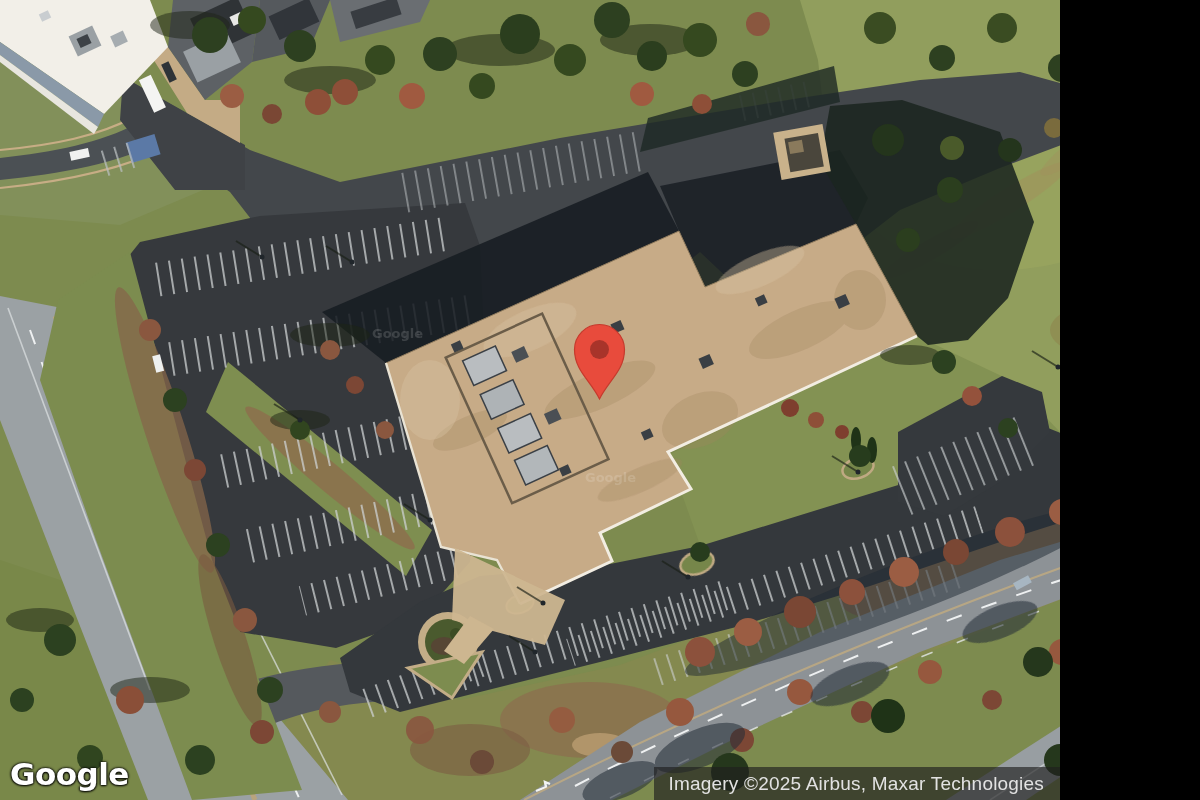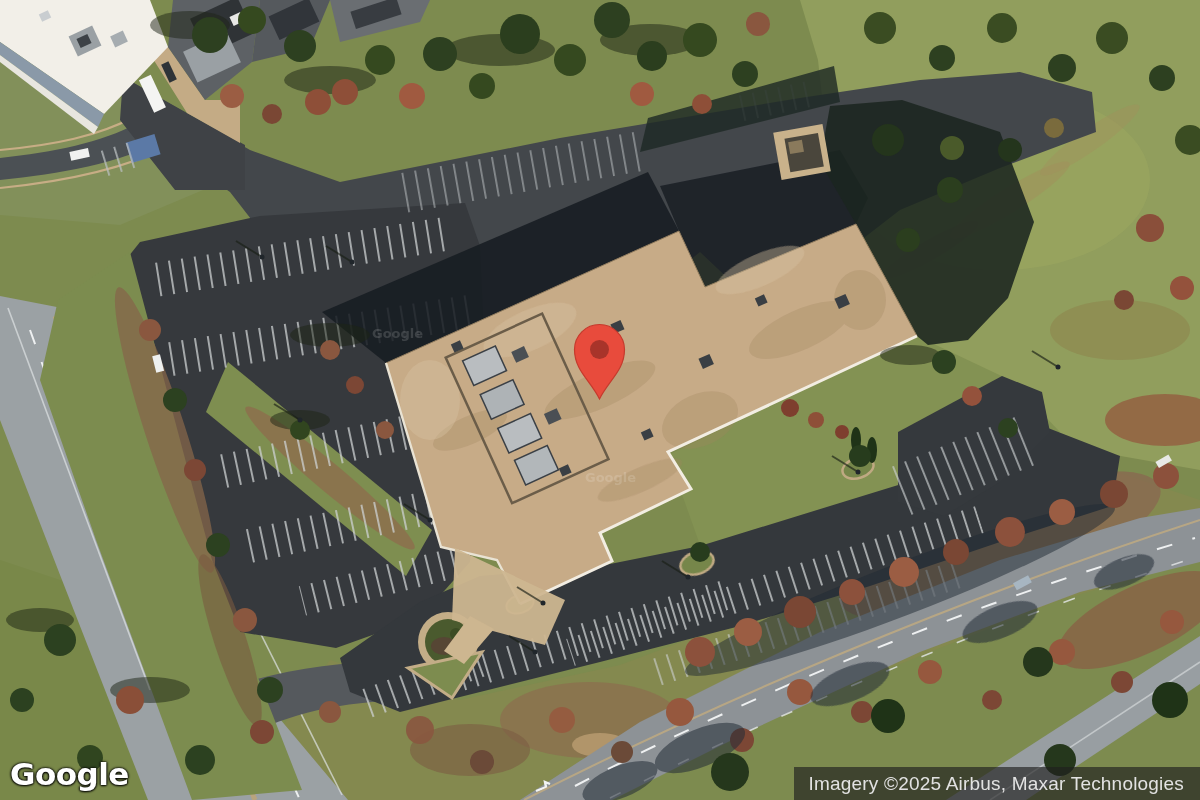--- a/index.html
+++ b/index.html
@@ -1,16 +1,16 @@
 <!DOCTYPE html>
 <html><head>
 <meta charset="utf-8">
 <style>
   html,body{margin:0;padding:0;background:#000;}
-  #viewport{position:relative;width:1200px;height:800px;overflow:hidden;font-family:"Liberation Sans",sans-serif;}
+  #viewport{position:relative;width:1060px;height:800px;overflow:hidden;font-family:"Liberation Sans",sans-serif;}
   #map-svg{position:absolute;left:0;top:0;display:block;}
   #google-logo{
     position:absolute;left:10px;bottom:8px;z-index:5;
     color:#ffffff;font-size:31px;font-weight:bold;letter-spacing:-.5px;
     font-family:"DejaVu Sans","Liberation Sans",sans-serif;cursor:pointer;
     text-shadow:0 0 3px rgba(0,0,0,.9),0 1px 2px rgba(0,0,0,.75),1px 0 2px rgba(0,0,0,.6),-1px 0 2px rgba(0,0,0,.6);
   }
   #attribution-bar{
     position:absolute;right:0;bottom:0;height:33px;z-index:5;
     background:rgba(30,30,30,.65);display:flex;align-items:center;

